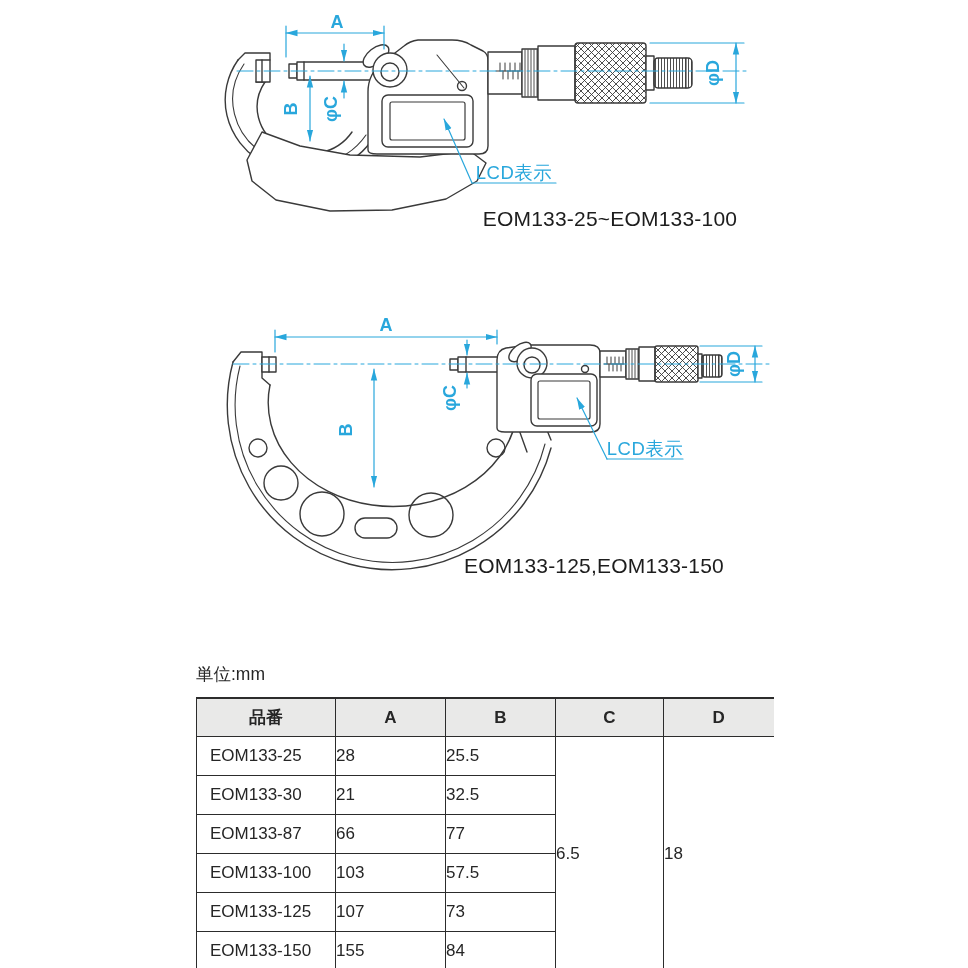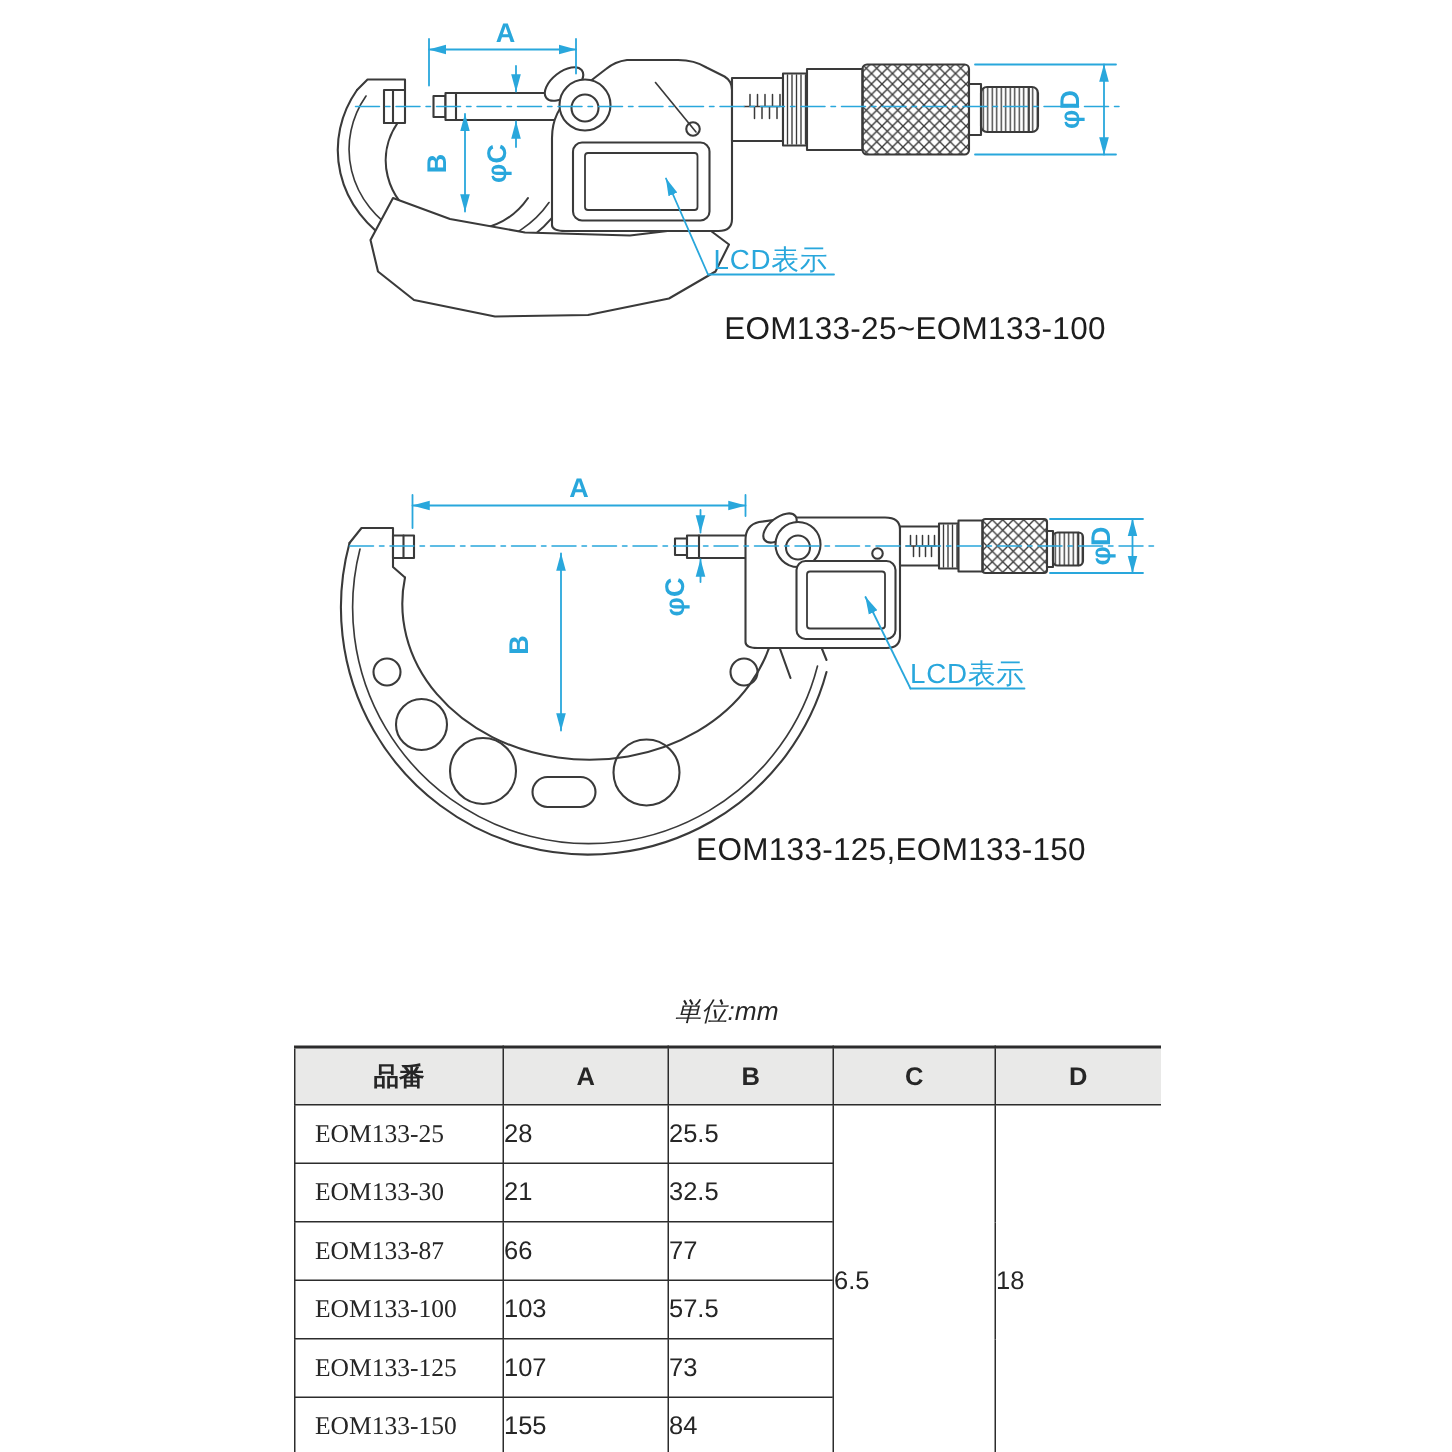--- a/index.html
+++ b/index.html
@@ -6,32 +6,32 @@
   .canvas{
     position:relative;width:968px;height:968px;background:#ffffff;overflow:hidden;
     font-family:"Liberation Sans","DejaVu Sans",sans-serif;color:#262626;
   }
   svg text{font-family:"Liberation Sans","DejaVu Sans",sans-serif;}
   .dim-label{fill:#29a7dc;font-size:18px;font-weight:700;}
   .lcd-label{fill:#29a7dc;font-size:18.5px;font-weight:400;letter-spacing:0.5px;}
   .caption{fill:#1d1d1d;font-size:21px;font-weight:400;letter-spacing:0.2px;}
   .unit-note{
     position:absolute;left:196px;top:662px;width:577px;height:26px;
-    text-align:center;font-size:17.5px;color:#262626;font-style:italic;
+    text-align:left;font-size:17.5px;color:#262626;
   }
   .spec-table{
     position:absolute;left:196px;top:697px;width:577px;
     border-collapse:collapse;table-layout:fixed;
     border-top:2px solid #2c2c2c;border-bottom:2px solid #2c2c2c;border-left:1px solid #2c2c2c;
     font-size:17px;color:#262626;
   }
   .spec-table th,.spec-table td{border:1px solid #2c2c2c;padding:0;}
   .spec-table th{background:#e9e9e8;font-weight:600;height:37px;text-align:center;}
   .spec-table td{height:38px;text-align:left;background:#fff;}
-  .spec-table td.part{text-align:left;padding-left:13px;font-family:Liberation Serif, serif;}
+  .spec-table td.part{text-align:left;padding-left:13px;}
   .spec-table th:last-child,.spec-table td.lastcol{border-right:none;}
   .col-part{width:139px;}.col-a{width:110px;}.col-b{width:110px;}.col-c{width:108px;}.col-d{width:110px;}
 </style>
 </head>
 <body>
 
 <div class="canvas">
 
 <svg width="968" height="645" viewBox="0 0 968 645" fill="none" stroke-linecap="round" stroke-linejoin="round">
   <defs>

